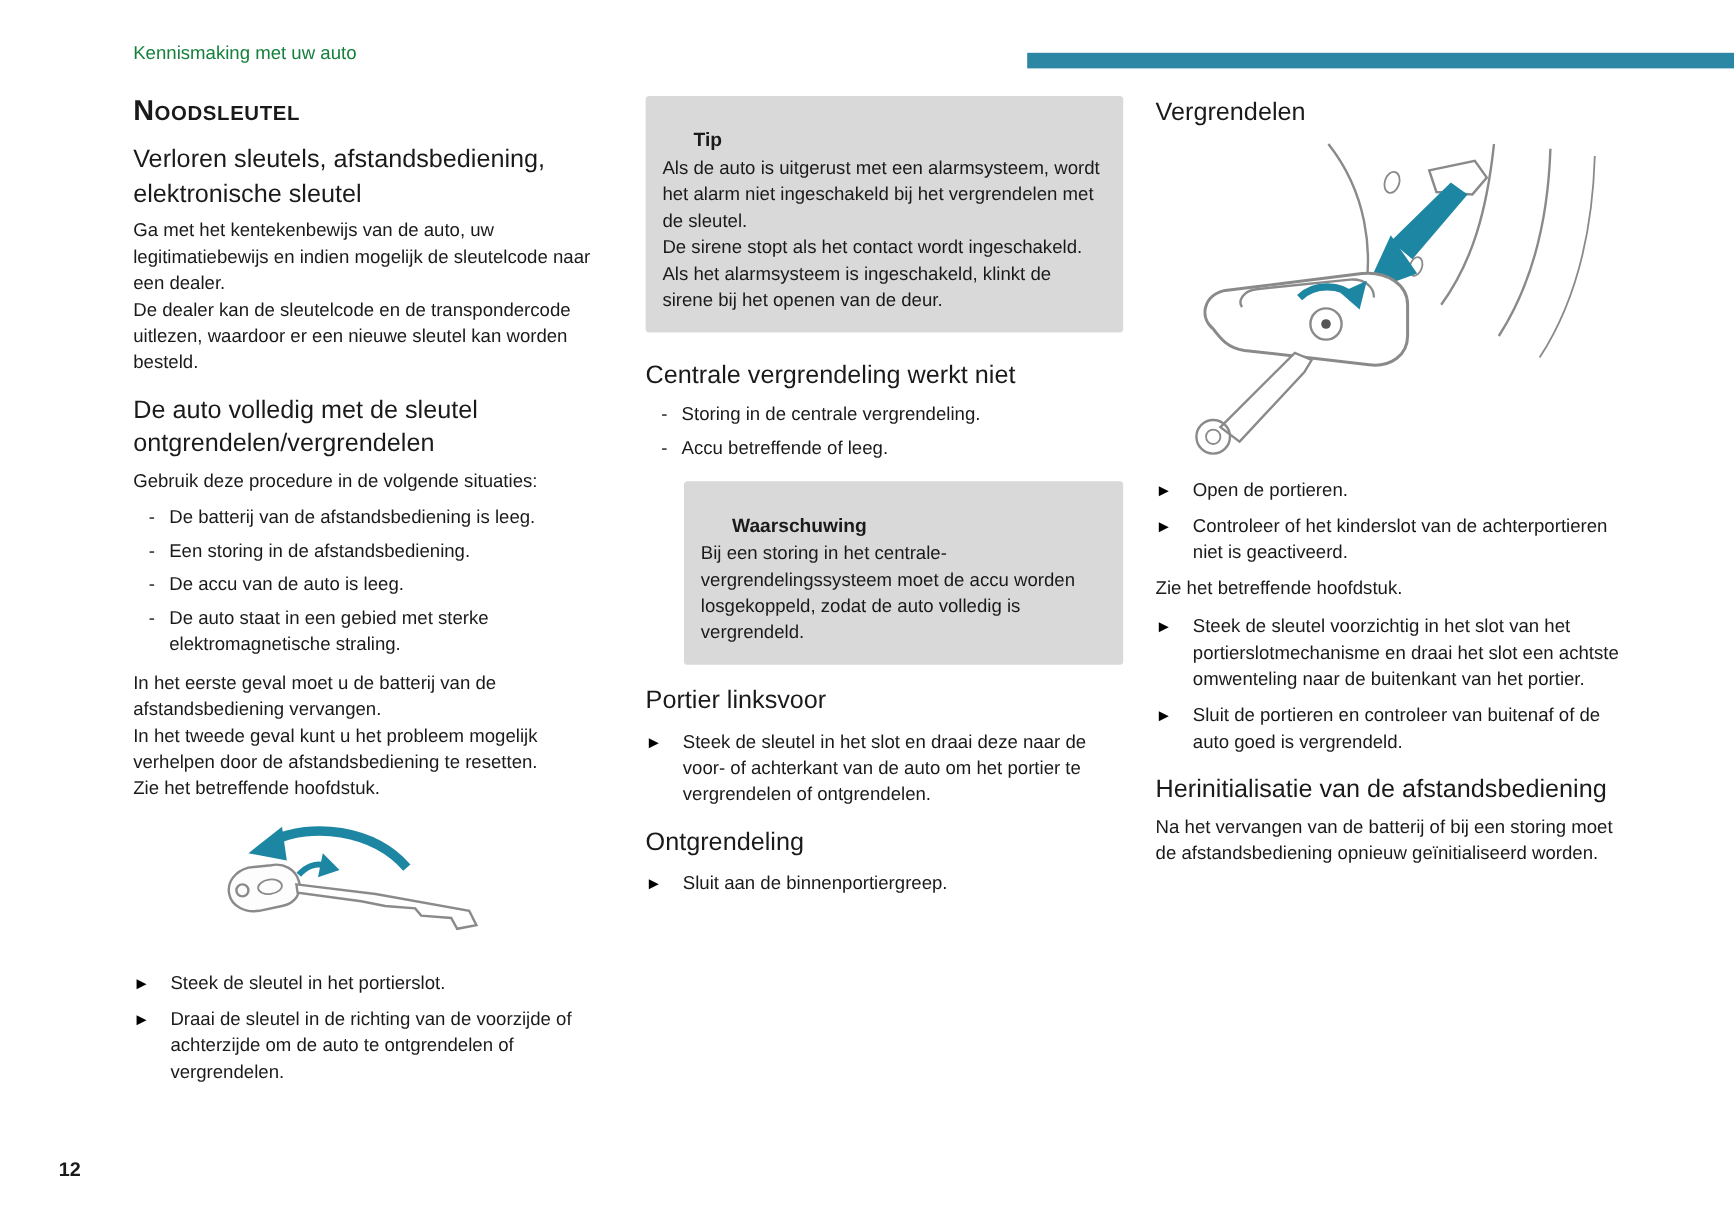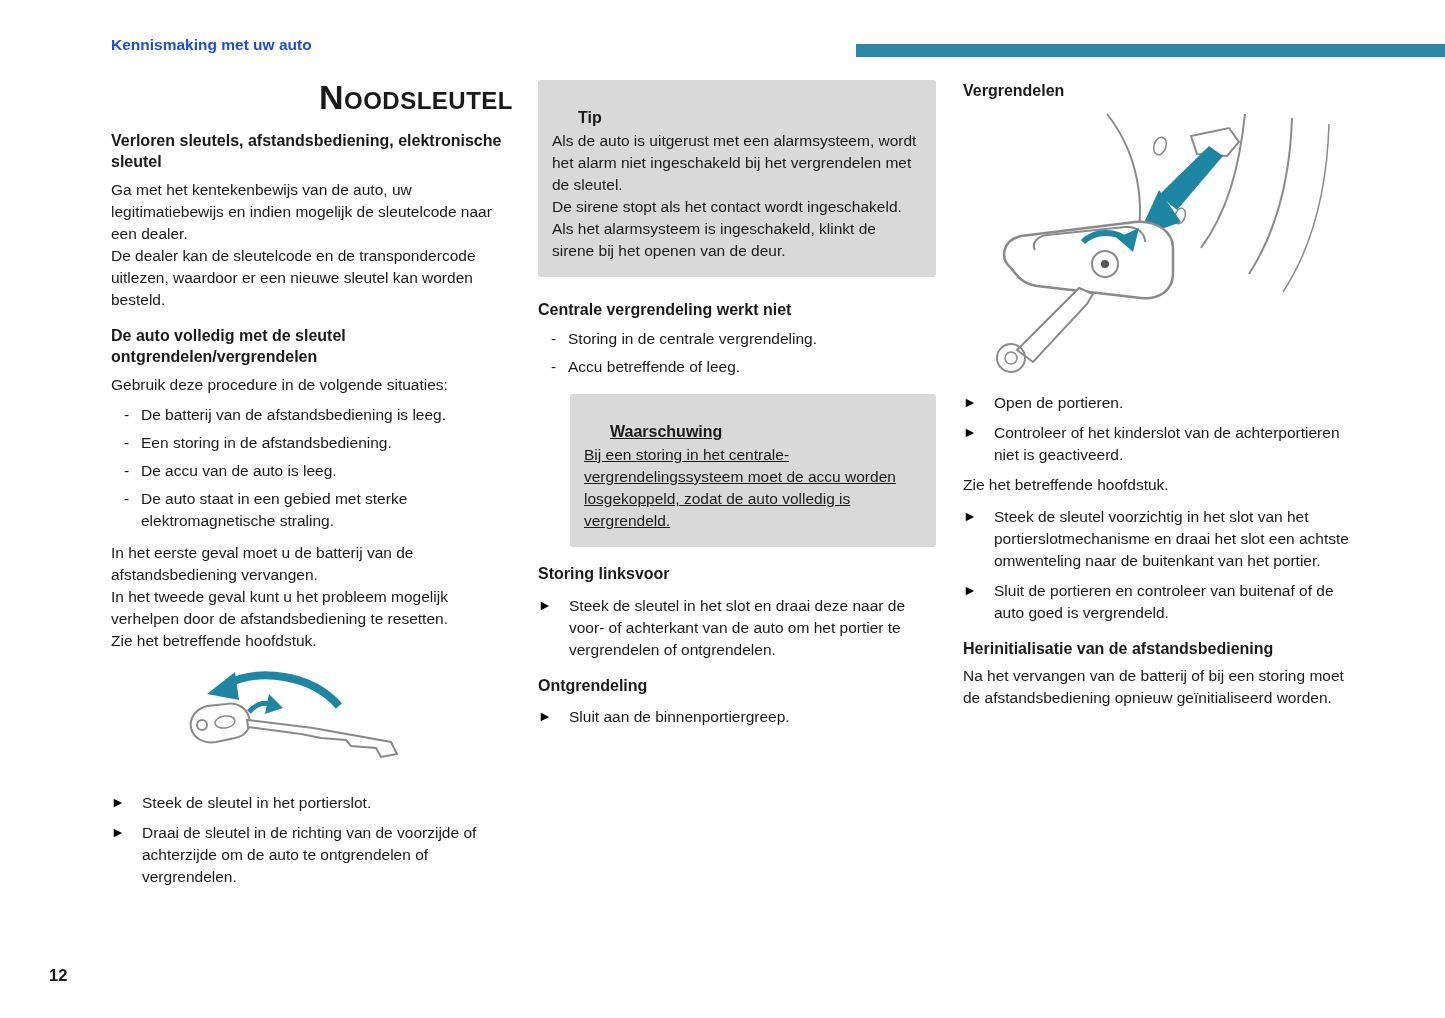--- a/index.html
+++ b/index.html
@@ -4,36 +4,36 @@
 <style>
   * { margin:0; padding:0; box-sizing:border-box; }
   html,body { background:#ffffff; }
   body {
     width:1445px; height:1018px; position:relative; overflow:hidden;
     font-family:"Liberation Sans","DejaVu Sans",sans-serif;
     color:#1a1a1a; font-size:15.5px; line-height:1.42;
   }
   .page-header {
     position:absolute; left:111px; top:34px;
-    font-size:15.5px; color:#1d4ed8;font-weight:bold;
+    font-size:15.5px; color:#15803d;
   }
   .accent-bar {
     position:absolute; left:856px; right:0; top:44px; height:13px;
     background:var(--accent,#2b87a3);
   }
   .col { position:absolute; top:80px; }
   .col1 { left:111px; width:402px; }
   .col2 { left:538px; width:398px; }
   .col3 { left:963px; width:398px; }
 
   .title {
-    font-size:34px; font-weight:700; font-variant:small-caps;
-    letter-spacing:.5px; line-height:1.05; margin-bottom:14px;text-align:right;
-  }
-  .h { font-size:16px; font-weight:700; margin:14px 0 6px; line-height:1.35; }
+    font-size:24px; font-weight:700; font-variant:small-caps;
+    letter-spacing:.5px; line-height:1.05; margin-bottom:14px;
+  }
+  .h { font-size:21px; font-weight:400; margin:14px 0 6px; line-height:1.35; }
   .h.first { margin-top:0; }
   p.body { margin:0; }
   .gap-top { margin-top:8px; }
 
   .dash-list { margin:8px 0 10px; }
   .dash-item { display:flex; margin:0 0 6px; }
   .dash-marker { flex:0 0 30px; padding-left:13px; }
 
   .step { display:flex; margin:0 0 8px; }
   .step-marker { flex:0 0 31px; font-size:14px; padding-top:1px; color:#000; }
@@ -44,21 +44,21 @@
     padding:27px 14px 15px; overflow:hidden;
   }
   .box-title { font-weight:700; font-size:16px; }
   .icon-glyph { float:left; width:12px; margin:3px 13px 2px 1px; }
   .icon-glyph .dot { width:10px; height:10px; margin-bottom:3px; }
   .icon-glyph .stem { width:10px; height:25px; }
   .icon-info .dot, .icon-info .stem { background:var(--accent,#2b87a3); }
   .icon-warn .stem { background:var(--warning_red,#d8232a); height:26px; }
   .icon-warn .dot { background:var(--warning_red,#d8232a); height:9px; margin:0; margin-top:3px; }
   .icon-warn { margin-top:1px; }
-  .warn-box { margin:16px 0 16px 32px;text-decoration:underline; }
+  .warn-box { margin:16px 0 16px 32px; }
   .tip-box { margin-bottom:22px; }
 
   .illu { display:block; }
   .illu-key { margin:14px 0 22px 72px; }
   .illu-door { margin:8px 0 14px 14px; }
 
   .page-number {
     position:absolute; left:49px; top:964px;
     font-weight:700; font-size:16.5px;
   }
@@ -150,21 +150,21 @@
   </div>
 
   <div class="box warn-box">
     <span class="icon-glyph icon-warn">
       <span class="stem"></span><span class="dot"></span>
     </span>
     <div class="box-title">Waarschuwing</div>
     <p class="body">Bij een storing in het centrale-vergrendelingssysteem moet de accu worden losgekoppeld, zodat de auto volledig is vergrendeld.</p>
   </div>
 
-  <div class="h">Storing linksvoor</div>
+  <div class="h">Portier linksvoor</div>
   <div class="steps">
     <div class="step">
       <span class="step-marker">►</span>
       <span>Steek de sleutel in het slot en draai deze naar de voor- of achterkant van de auto om het portier te vergrendelen of ontgrendelen.</span>
     </div>
   </div>
 
   <div class="h">Ontgrendeling</div>
   <div class="steps">
     <div class="step">

